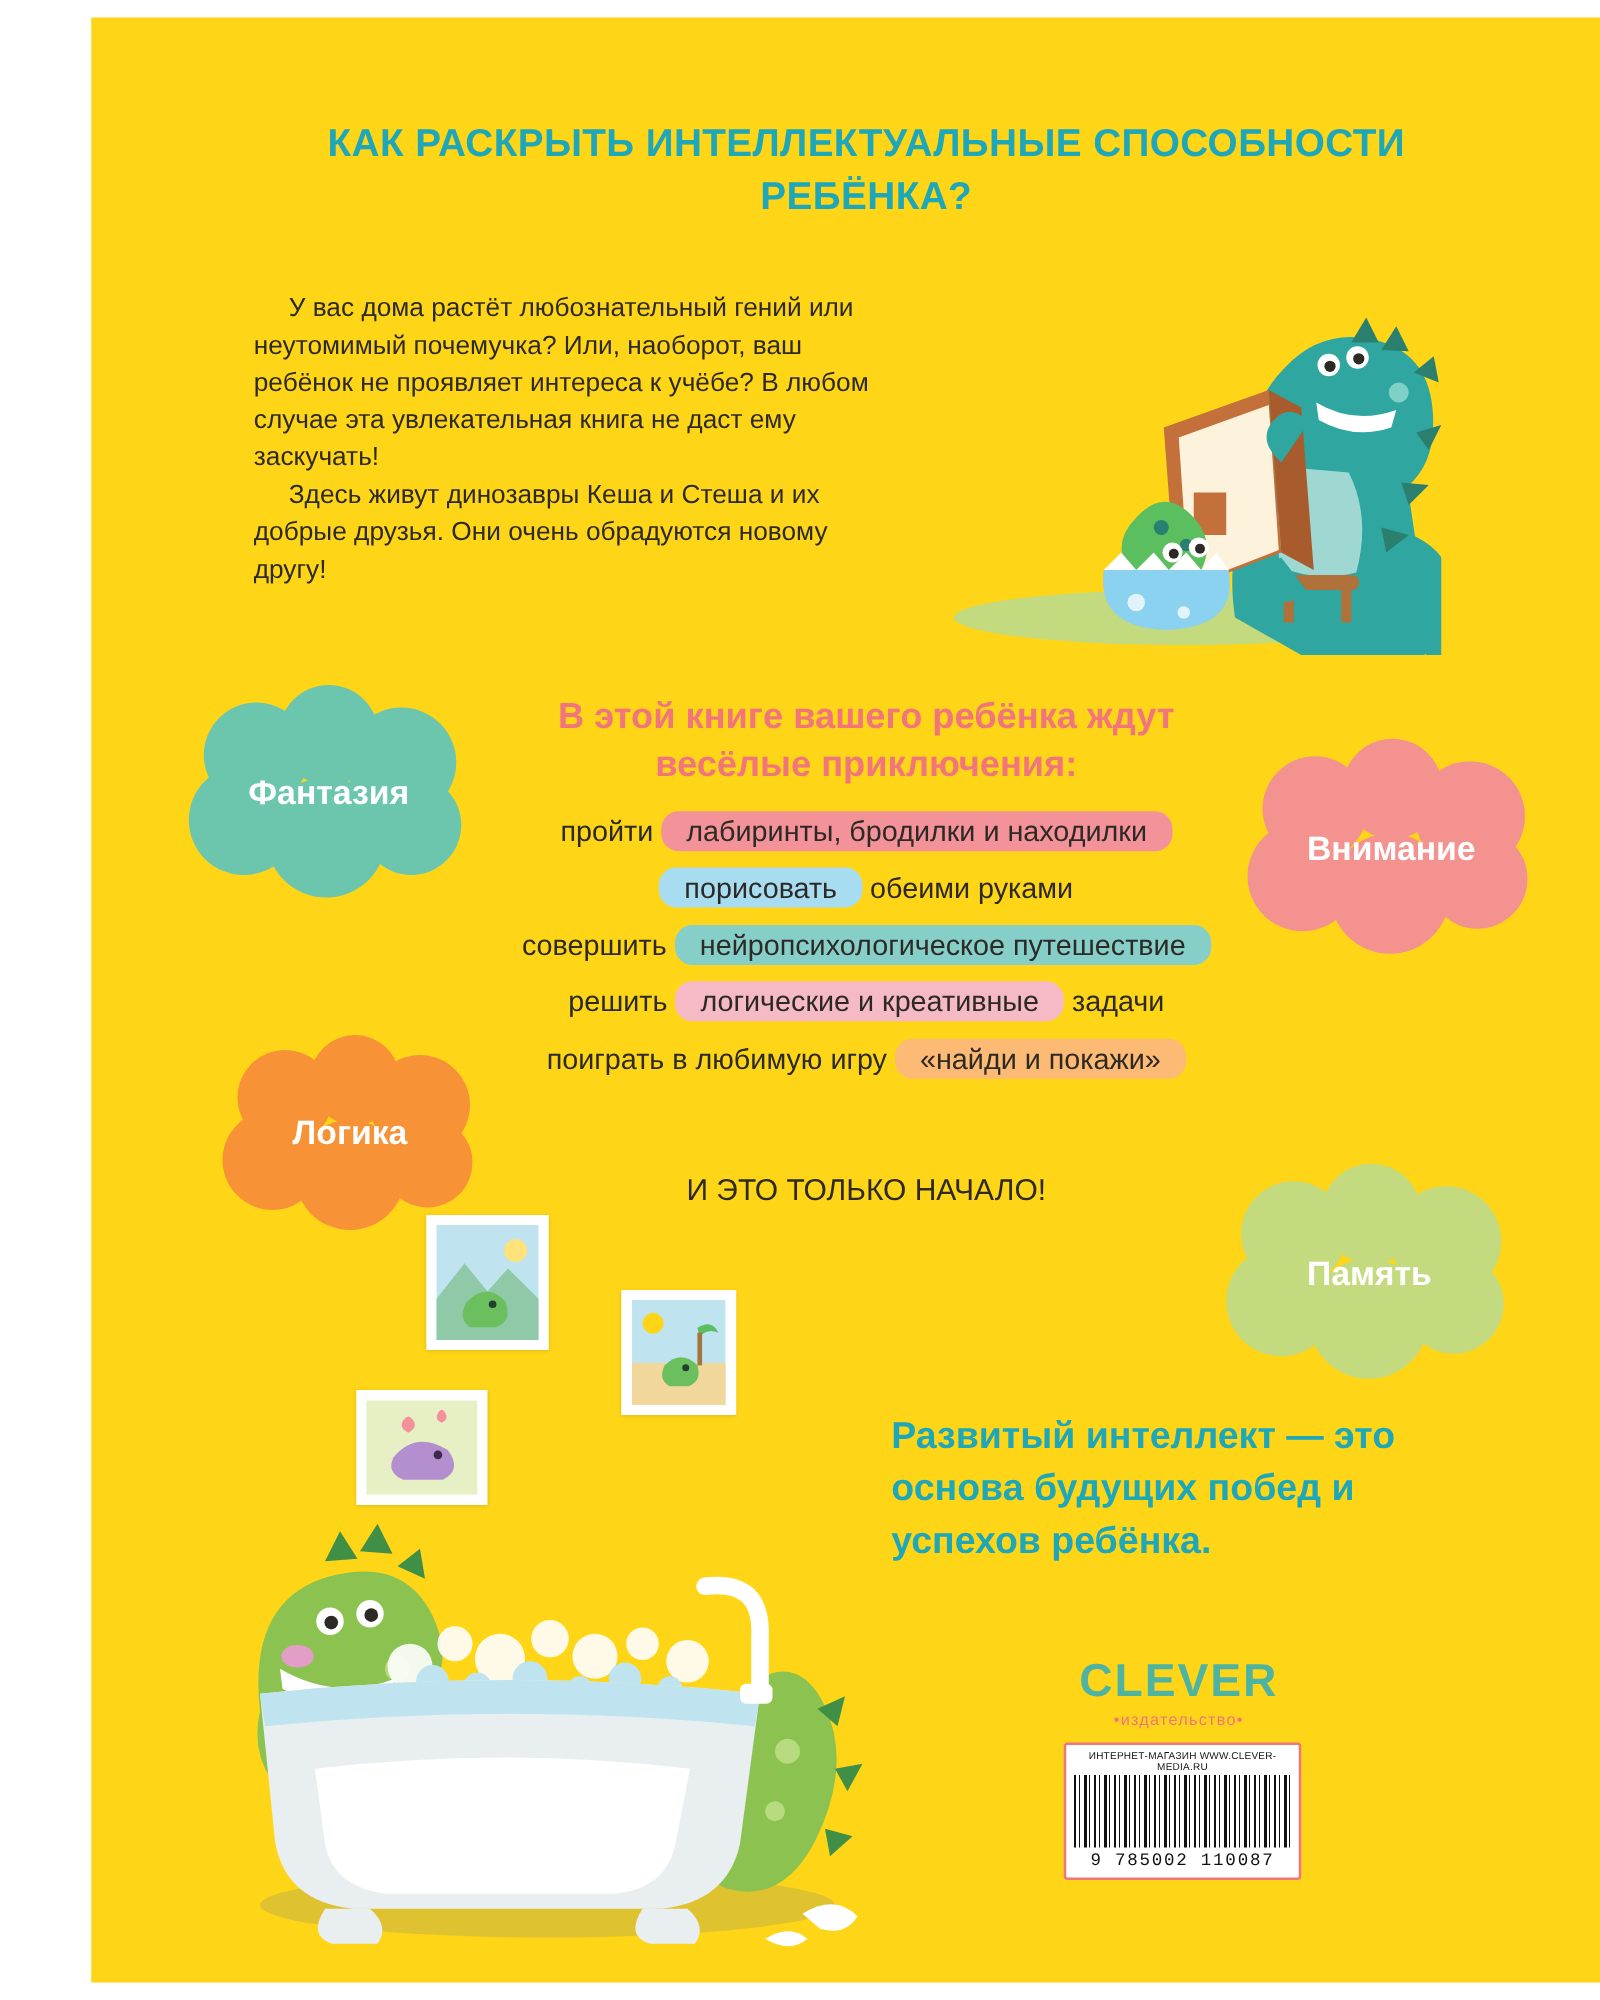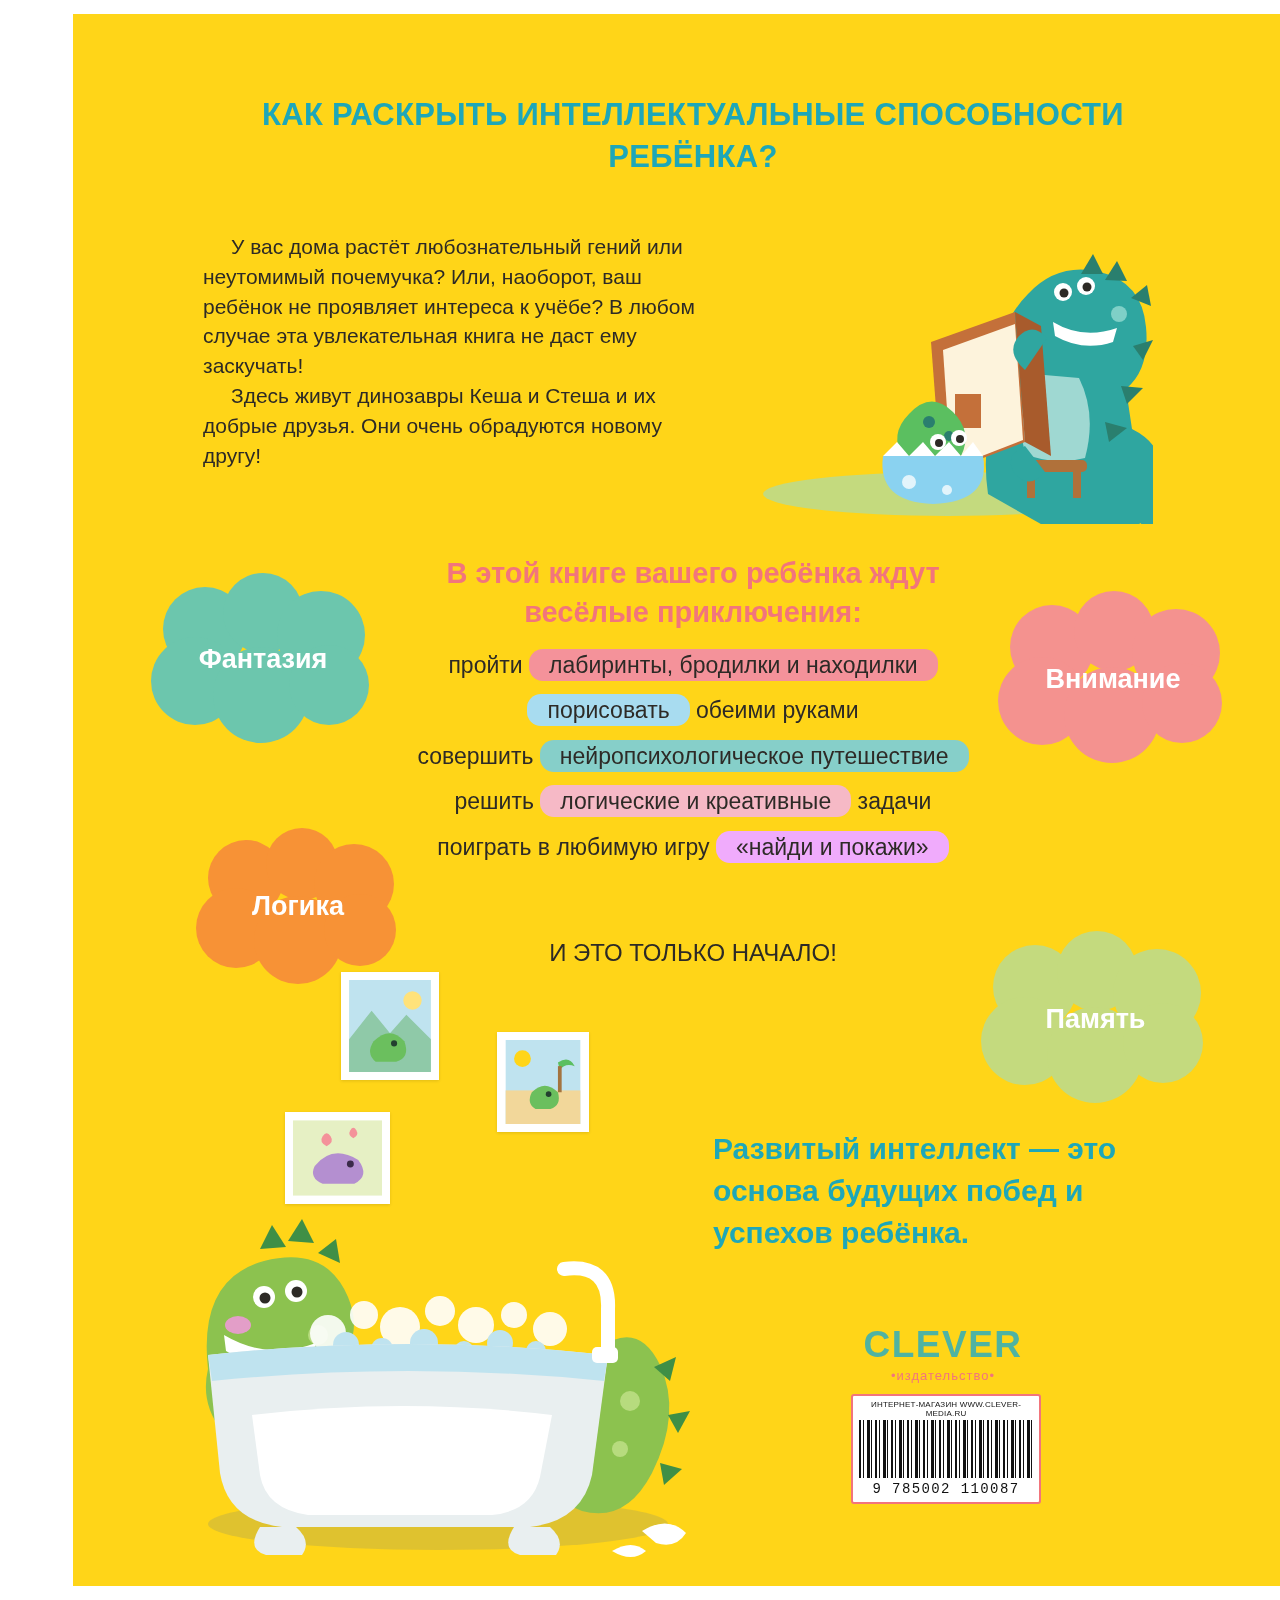--- a/index.html
+++ b/index.html
@@ -67,23 +67,23 @@
     display: flex;
     align-items: center;
     justify-content: center;
     color: #ffffff;
     font-size: 27px;
     font-weight: bold;
   }
   .blob svg { position: absolute; left: 0; top: 0; }
   .blob span { position: relative; z-index: 2; }
 
-  #blob-fantasy { left: 70px;  top: 555px; width: 240px; height: 180px; align-items: center; }
+  #blob-fantasy { left: 70px;  top: 530px; width: 240px; height: 180px; align-items: center; }
   #blob-attention { left: 915px; top: 575px; width: 250px; height: 180px; }
-  #blob-logic { left: 115px; top: 810px; width: 220px; height: 165px; }
+  #blob-logic { left: 97px; top: 810px; width: 220px; height: 165px; }
   #blob-memory { left: 900px; top: 915px; width: 245px; height: 180px; }
 
   
   .center-block {
     position: absolute;
     left: 310px;
     top: 540px;
     width: 620px;
     text-align: center;
   }
@@ -101,21 +101,21 @@
     line-height: 1.5;
   }
   .hl {
     border-radius: 14px;
     padding: 3px 20px;
   }
   .hl-pink   { background: #f4929a; }
   .hl-blue   { background: #a8dcf0; }
   .hl-teal   { background: #86cfc9; }
   .hl-rose   { background: #f6b9c6; }
-  .hl-green  { background: #f0abfc; }
+  .hl-green  { background: #fdba74; }
 
   .and-this {
     position: absolute;
     left: 310px;
     top: 925px;
     width: 620px;
     text-align: center;
     font-size: 24px;
     color: #2d2a26;
   }

